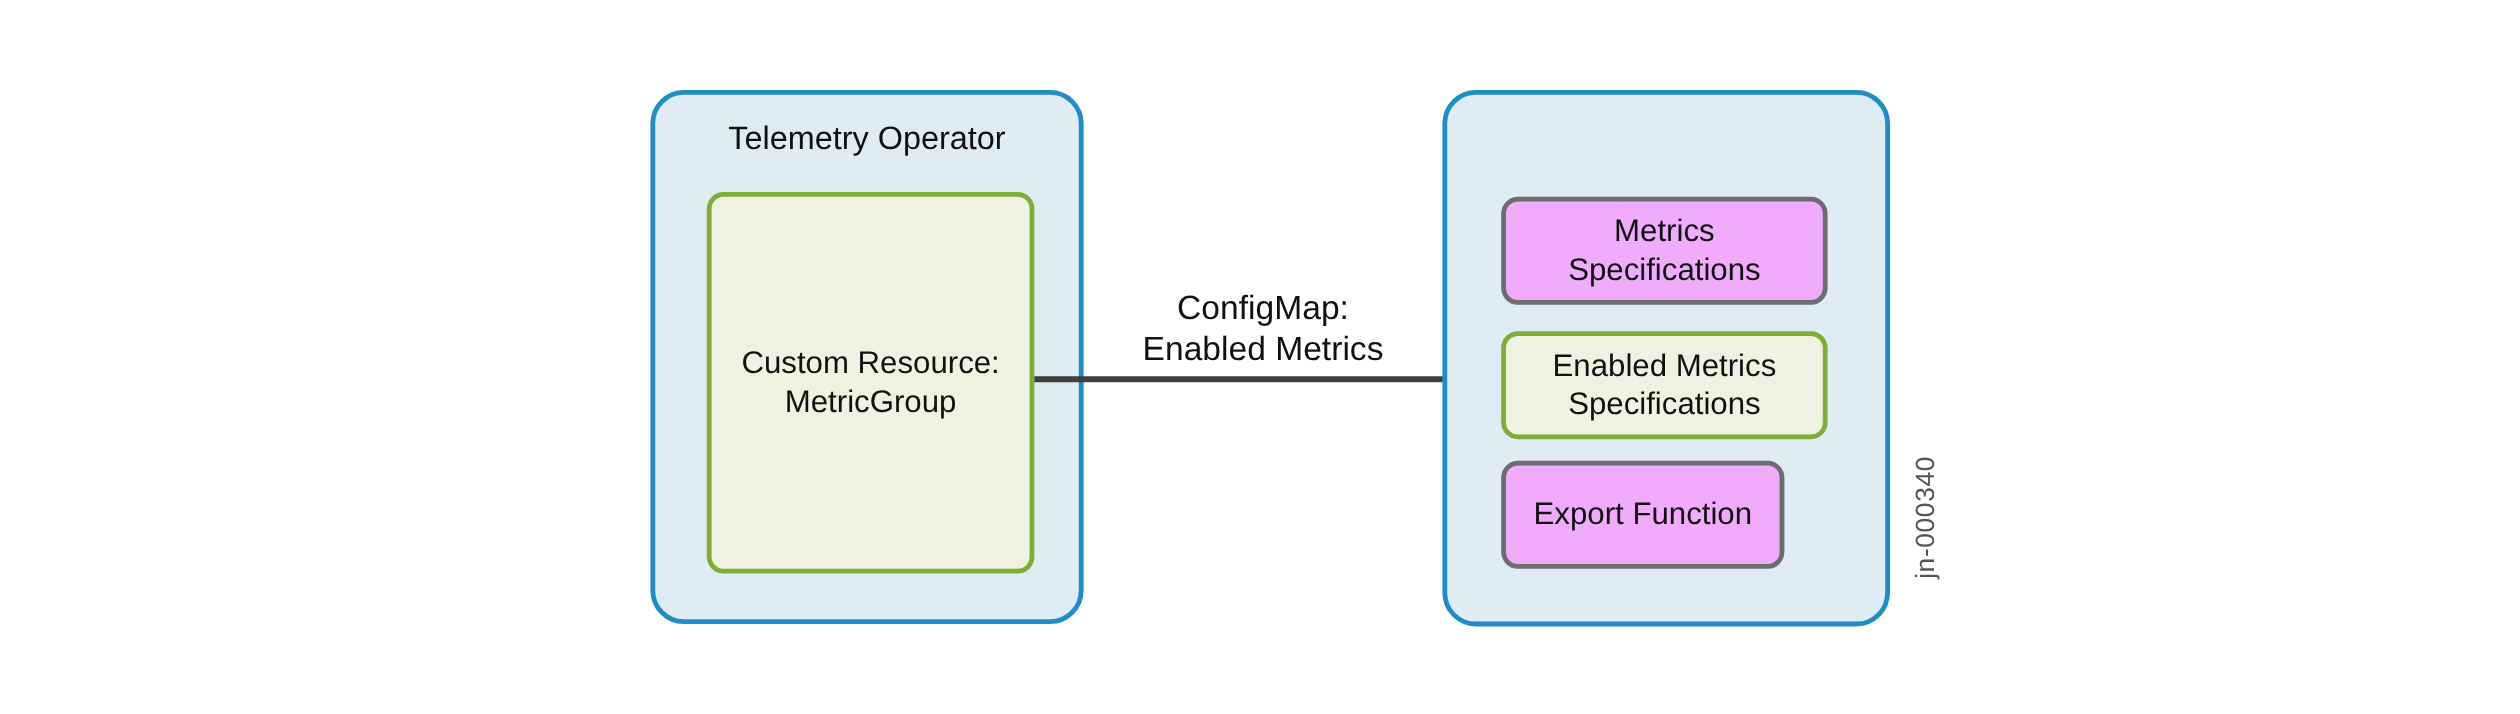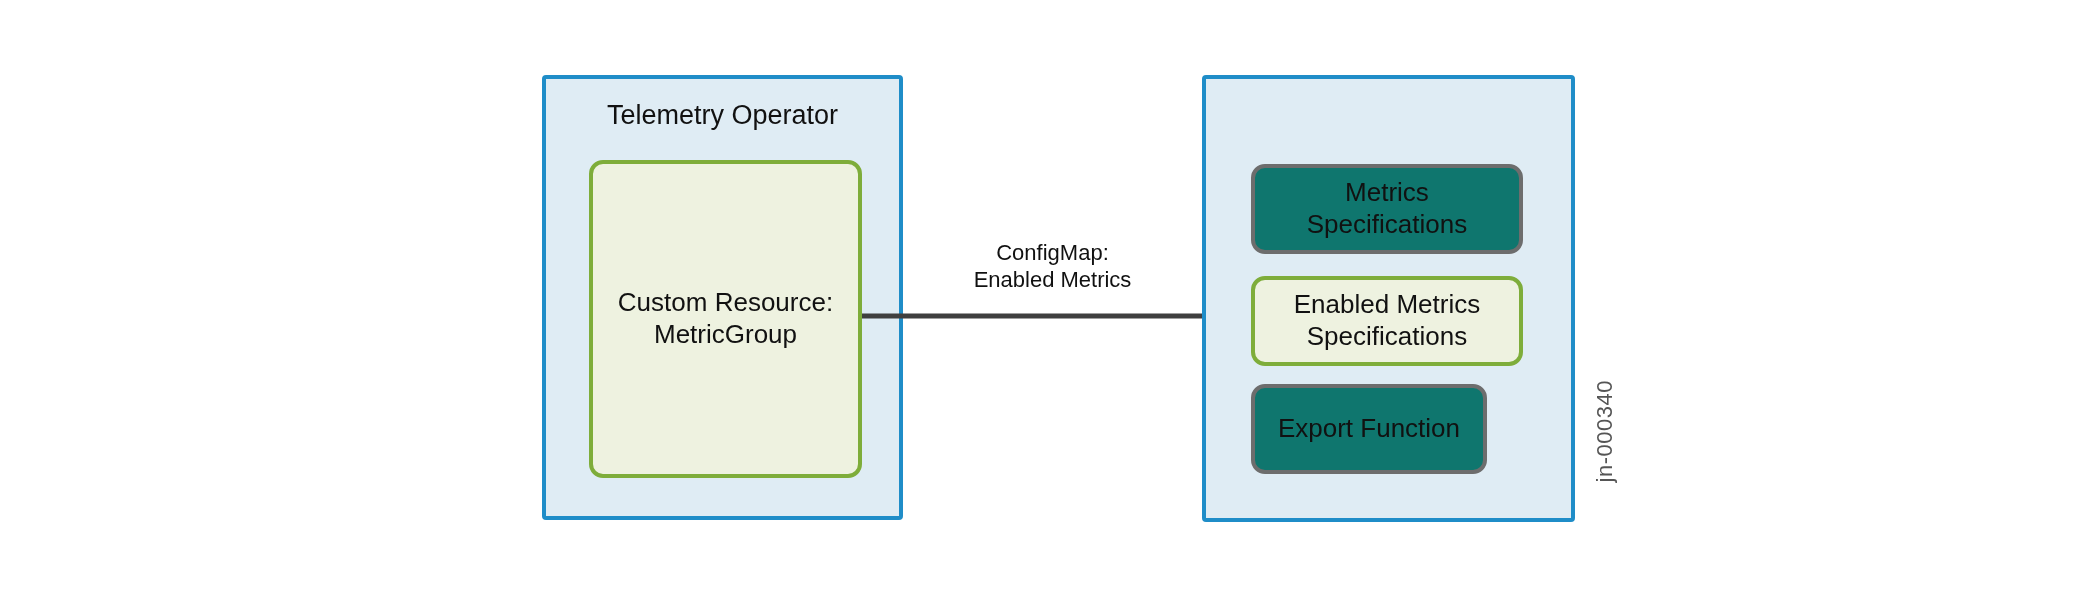--- a/index.html
+++ b/index.html
@@ -20,21 +20,21 @@
     background: #ffffff;
     overflow: hidden;
   }
 
   
   .group-box {
     position: absolute;
     box-sizing: border-box;
     background: #dfecf4;
     border: 4px solid #1f8dc8;
-    border-radius: 4px;
+    border-radius: 28px;
   }
 
   .group-title {
     position: absolute;
     left: 0;
     right: 0;
     text-align: center;
     font-size: 27px;
     line-height: 1.1;
     color: #111111;
@@ -59,40 +59,40 @@
     display: block;
     padding: 0 10px;
   }
 
   .inner-box.green {
     background: #eef2e0;
     border: 4px solid #7ead3a;
   }
 
   .inner-box.grey {
-    background: #0f766e;
+    background: #f0abfc;
     border: 4px solid #6d6d6d;
   }
 
   
   #connector {
     position: absolute;
     left: 855px;
     top: 240px;
     width: 395px;
     height: 90px;
   }
 
   .edge-label {
     position: absolute;
     left: 0;
     right: 0;
     top: 0;
     text-align: center;
-    font-size: 22px;
+    font-size: 28px;
     line-height: 1.22;
     color: #111111;
     white-space: nowrap;
   }
 
   
   #watermark {
     position: absolute;
     left: 1592px;
     top: 380px;

